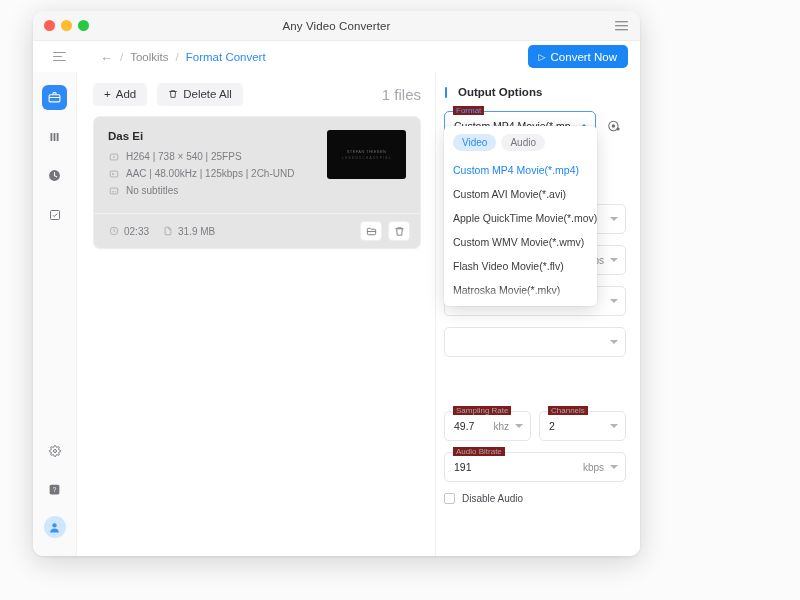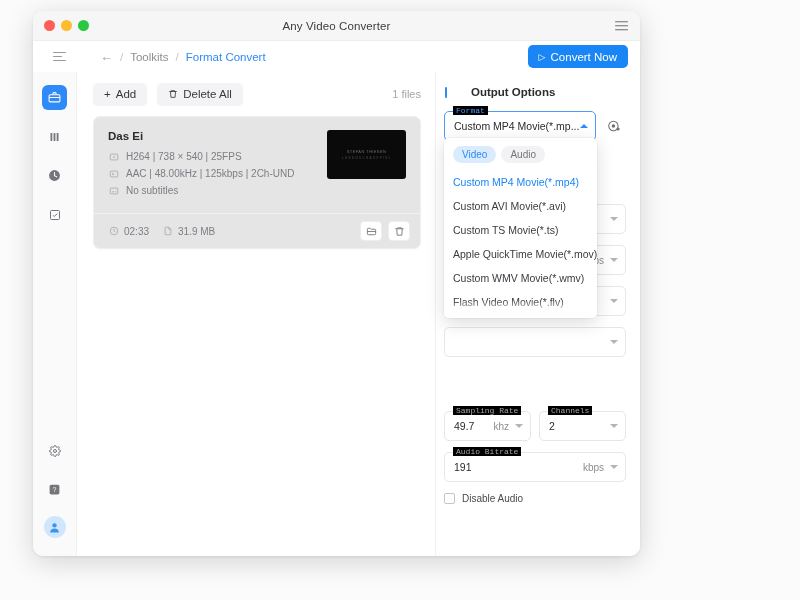--- a/index.html
+++ b/index.html
@@ -107,21 +107,21 @@
     display: flex; align-items: center;
     padding: 0 14px 0 16px;
   }
   .pill-btn {
     height: 23px; padding: 0 11px;
     background: #f3f3f5; border: none; border-radius: 5px;
     font-size: 11.5px; font-family: inherit; color: #38383d;
     display: flex; align-items: center; gap: 5px; cursor: pointer;
     margin-right: 10px;
   }
-  #file-count { margin-left: auto; font-size: 11px; color: #a6a6ac; }
+  #file-count { margin-left: auto; font-size: 15px; color: #a6a6ac; }
 
   #file-list { flex: 1; padding: 0 14px 0 16px; overflow: hidden; }
   .file-card {
     border: 1px solid #efeff1; border-radius: 7px;
     background: #e5e5e5;
     box-shadow: 0 1px 2px rgba(0,0,0,0.025);
   }
   .file-card-top { display: flex; padding: 13px 14px 11px 14px; }
   .file-meta { flex: 1; min-width: 0; }
   .file-title { font-size: 11.5px; font-weight: bold; color: #2b2b30; margin-bottom: 9px; }
@@ -147,36 +147,36 @@
   }
 
   
   #output-panel {
     width: 205px; flex: none;
     border-left: 1px solid #f0f0f2;
     background: #fff;
     padding: 14px 14px 0 8px;
     position: relative;
   }
-  #output-title { display: flex; align-items: center; gap: 24px; font-size: 11.5px; font-weight: bold; color: #2b2b30; margin-bottom: 13px; padding-left: 1px;}
+  #output-title { display: flex; align-items: center; gap: 11px; font-size: 11.5px; font-weight: bold; color: #2b2b30; margin-bottom: 13px; padding-left: 1px;}
   #output-title .bar { width: 2px; height: 11px; background: #2e8af7; border-radius: 1px; }
 
   .field {
     position: relative;
     border: 1px solid #e6e6e9; border-radius: 5px;
     height: 30px; background: #fff;
     display: flex; align-items: center;
     padding: 0 7px 0 9px;
     margin-bottom: 11px;
   }
   .field.focused { border-color: #4a9bfa; border-width: 1.5px; }
   .field > .flabel {
     position: absolute; top: -6px; left: 8px;
-    background: #000000; padding: 0 3px;
-    font-size: 8px; color: #a4a4ab; font-family: Liberation Mono, monospace;
+    background: #7f1d1d; padding: 0 3px;
+    font-size: 8px; color: #a4a4ab;
   }
   .field.focused > .flabel { color: #4a9bfa; }
   .fvalue { font-size: 10.5px; color: #2b2b30; white-space: nowrap; overflow: hidden; }
   .fsuffix { font-size: 10px; color: #8c8c93; margin-left: auto; padding-right: 6px; }
   .caret { width: 0; height: 0; border-left: 4px solid transparent; border-right: 4px solid transparent; border-top: 4px solid #b3b3ba; margin-left: auto; flex:none;}
   .caret.blue { border-top-color: #2e8af7; }
   .caret.after-suffix { margin-left: 0; }
 
   #format-row { display: flex; align-items: flex-start; gap: 6px; }
   #format-field { flex: 1; min-width: 0; }
@@ -192,21 +192,21 @@
   #checkbox-row { display: flex; align-items: center; gap: 7px; margin-top: 3px; }
   #checkbox-row .box { width: 11px; height: 11px; border: 1px solid #c4c4ca; border-radius: 2px; cursor:pointer;}
   #checkbox-row .lbl { font-size: 10px; color: #4a4a50; }
 
   
   .ghost-stack { position: absolute; left: 8px; right: 14px; top: 132px; }
 
   
   #format-dropdown {
     position: absolute;
-    left: 8px; top: 66px;
+    left: 8px; top: 54px;
     width: 153px; height: 180px;
     background: #fff;
     border-radius: 5px;
     box-shadow: 0 5px 18px rgba(0,0,0,0.14), 0 0 0 1px rgba(0,0,0,0.035);
     z-index: 20;
     overflow: hidden;
     padding-top: 8px;
   }
   #dd-tabs { display: flex; gap: 5px; padding: 0 9px 7px 9px; }
   .dd-tab {
@@ -476,21 +476,20 @@
       </div>
 
       <div id="format-dropdown">
         <div id="dd-tabs">
           <span class="dd-tab active">Video</span>
           <span class="dd-tab">Audio</span>
         </div>
         <div id="dd-list">
           <div class="dd-item selected">Custom MP4 Movie(*.mp4)</div>
           <div class="dd-item">Custom AVI Movie(*.avi)</div>
-          <div class="dd-item">Custom TS Movie(*.ts)</div>
           <div class="dd-item">Apple QuickTime Movie(*.mov)</div>
           <div class="dd-item">Custom WMV Movie(*.wmv)</div>
           <div class="dd-item">Flash Video Movie(*.flv)</div>
           <div class="dd-item">Matroska Movie(*.mkv)</div>
         </div>
         <div id="dd-fade"></div>
       </div>
     </div>
 
   </div>

